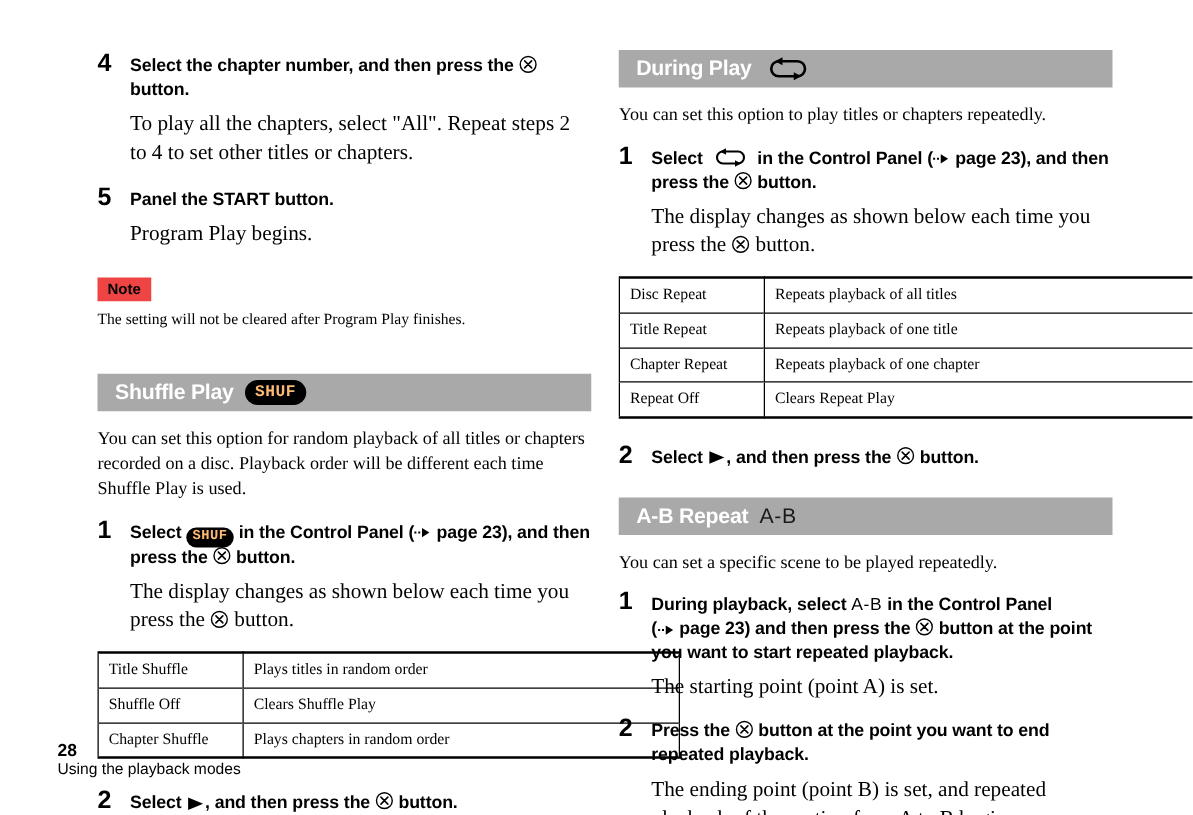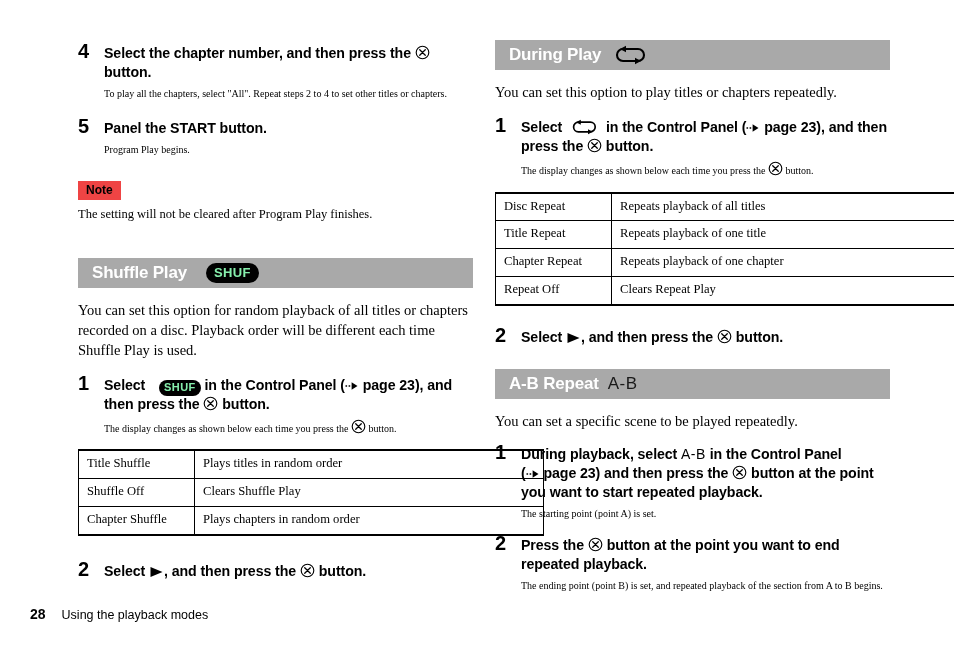--- a/index.html
+++ b/index.html
@@ -38,27 +38,26 @@
     white-space: nowrap;
   }
   .section-bar .badge-slot { margin-left: 9px; display: flex; align-items: center; }
 
   
   .shuf-pill {
     display: inline-flex;
     align-items: center;
     justify-content: center;
     background: #000000;
-    color: #86efac;
+    color: #fdba74;
     border-radius: 9px;
-    font-family: Liberation Sans, sans-serif;
+    font-family: Liberation Mono, monospace;
     font-weight: bold;
     letter-spacing: 0.4px;
     line-height: 1;
-    margin-left: 10px;
   }
   .shuf-lg { font-size: 13px; padding: 3px 8px 4px; border-radius: 10px; }
   .shuf-sm { font-size: 11px; padding: 2px 5px 3px; border-radius: 8px;
              position: relative; top: 1px; }
 
   
   .repeat-ico { display: inline-block; vertical-align: middle; }
 
   
   .ab-badge {
@@ -94,21 +93,21 @@
     line-height: 1;
   }
   .step-head {
     font-family: "Liberation Sans", sans-serif;
     font-weight: bold;
     font-size: 14.2px;
     line-height: 1.34;
     letter-spacing: -0.1px;
   }
   .step-sub {
-    font-size: 10px;
+    font-size: 17px;
     line-height: 1.36;
     margin-top: 5px;
   }
 
   
   .x-btn { display: inline-block; vertical-align: -2px; }
 
   
   .dot-arrow { display: inline-block; vertical-align: middle; }
 
@@ -153,20 +152,21 @@
   table.opt td:last-child  { border-right: 1px solid #000; }
 
   
   .footer {
     position: absolute;
     left: 30px;
     bottom: 30px;
     display: flex;
     align-items: baseline;
     font-family: "Liberation Sans", sans-serif;
+    flex-direction: column;
   }
   .footer .pno { font-weight: bold; font-size: 14px; }
   .footer .ftitle { font-size: 12.5px; margin-left: 16px; }
 
   .spacer-sm { height: 18px; }
   .spacer-md { height: 26px; }
 </style>
 </head>
 <body>
 

